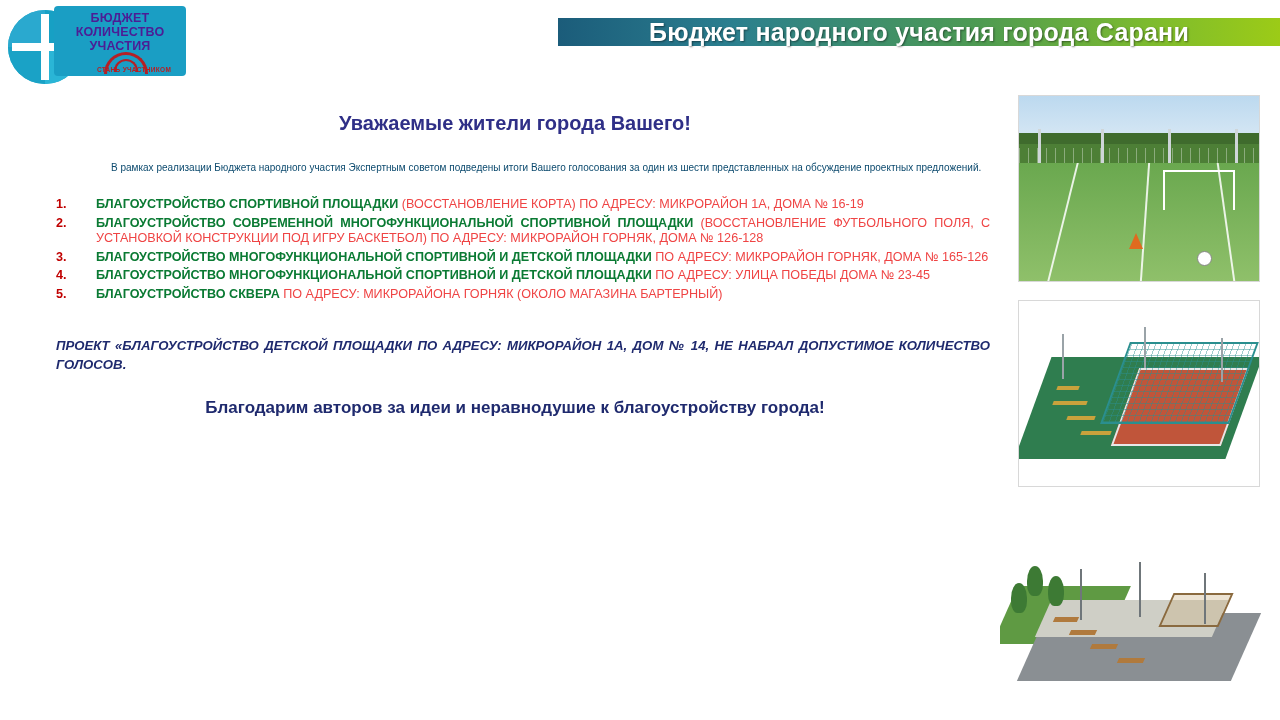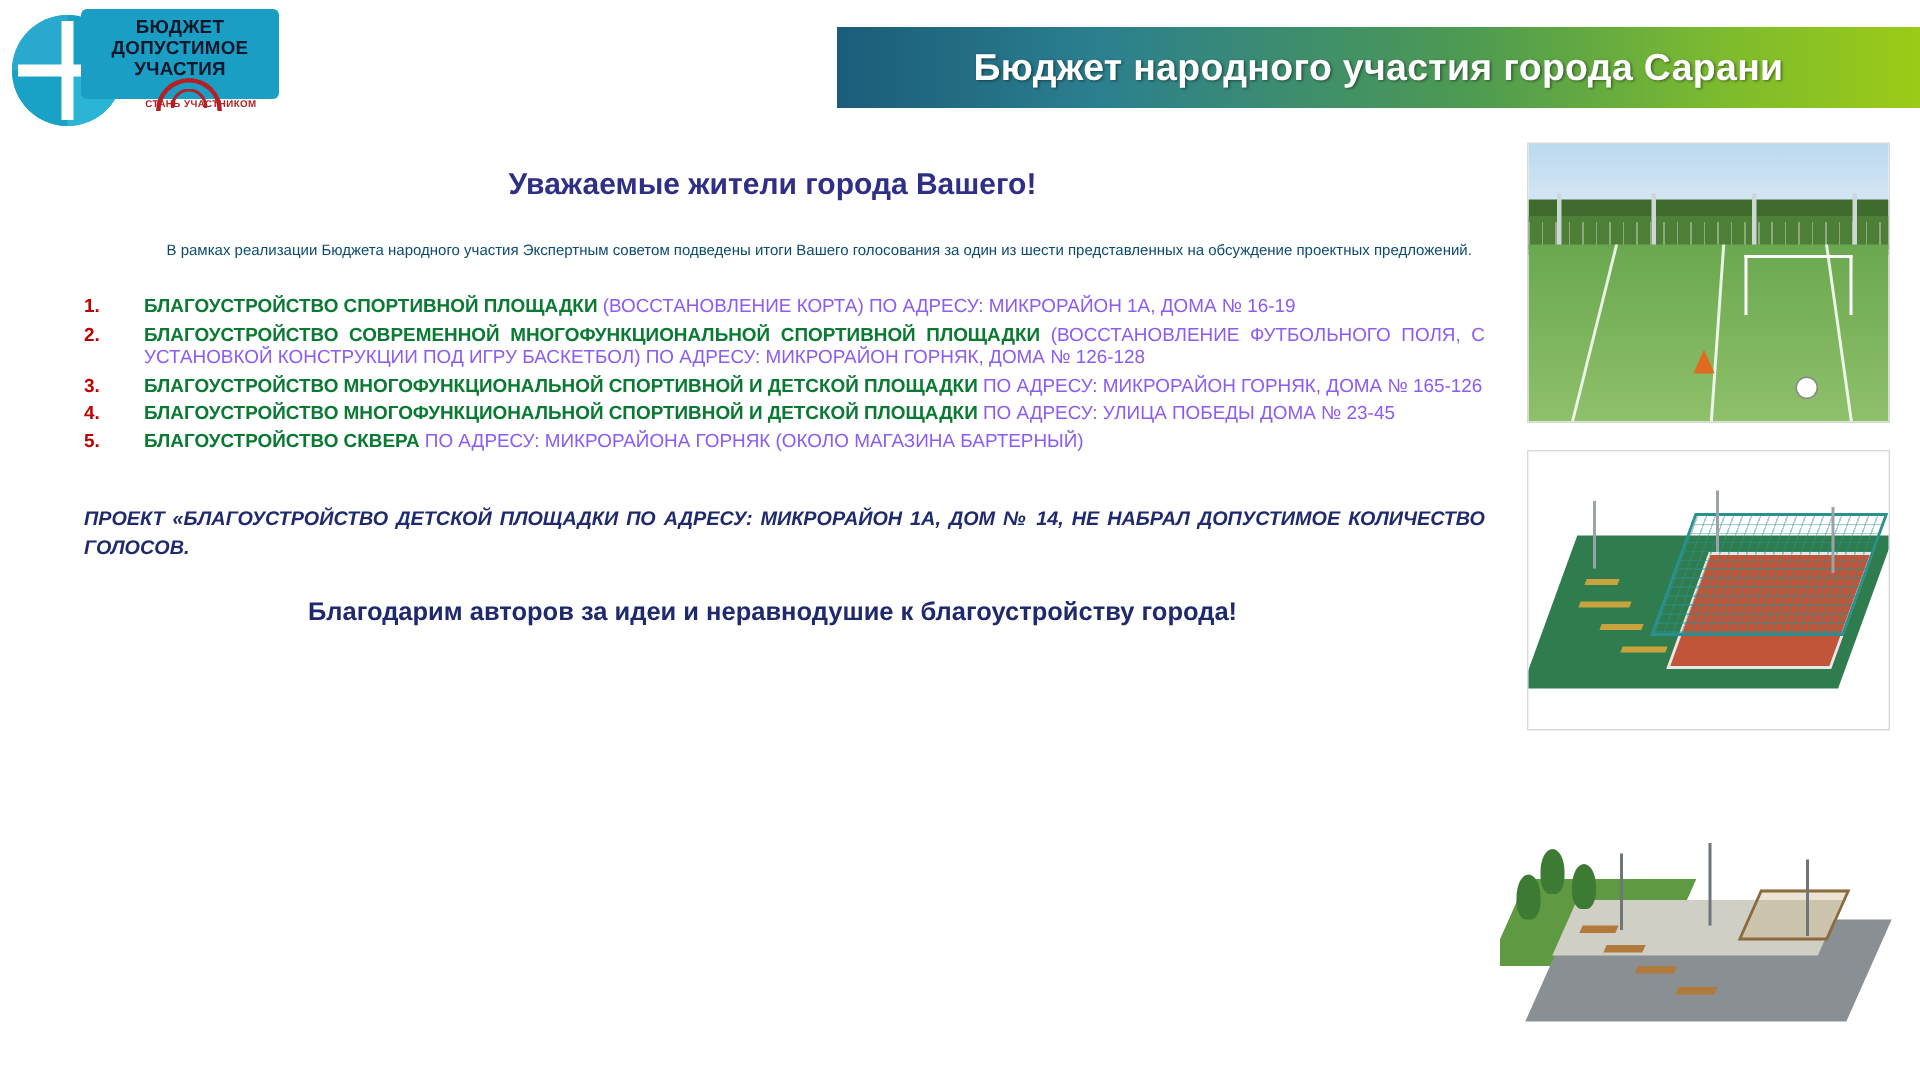--- a/index.html
+++ b/index.html
@@ -62,24 +62,24 @@
     top: 50%; left: 4px;
     margin-top: -4px;
     height: 8px; width: 66px;
     background: #ffffff;
   }
   .logo-text {
     position: absolute;
     left: 46px;
     top: 2px;
     width: 132px;
-    height: 60px;
+    height: 70px;
     background: #1a9ec4;
     border-radius: 4px;
-    color: #0f172a;
+    color: #4c1d95;
     font-weight: bold;
     font-size: 12.5px;
     line-height: 14px;
     text-align: center;
     padding-top: 5px;
     box-sizing: border-box;
     letter-spacing: 0.2px;
   }
   .logo-sub {
     position: absolute;
@@ -114,21 +114,21 @@
     border-radius: 12px 12px 0 0;
     box-sizing: border-box;
   }
 
   
   .header-banner {
     position: absolute;
     left: 558px;
     top: 18px;
     width: 722px;
-    height: 54px;
+    height: 28px;
     background: linear-gradient(90deg,#1b5c7a 0%, #2b7f8f 24%, #4d9a52 58%, #7dbb2e 82%, #9ccb17 100%);
     display: flex;
     align-items: center;
     justify-content: center;
   }
   .header-banner-title {
     color: #ffffff;
     font-weight: bold;
     font-size: 25px;
     letter-spacing: 0.2px;
@@ -176,21 +176,21 @@
     font-weight: bold;
   }
   .project-item .num {
     position: absolute;
     left: 16px;
     top: 0;
     color: #c00000;
     font-weight: bold;
   }
   .project-item .tail {
-    color: #8b5cf6;
+    color: #ef4444;
     font-weight: normal;
   }
 
   
   .note {
     margin-top: 34px;
     padding-left: 16px;
     color: #1f2a6e;
     font-size: 13.2px;
     font-style: italic;
@@ -254,21 +254,21 @@
   <div class="logo-circle">
     <div class="q1"></div>
       <div class="q2"></div>
       <div class="q3"></div>
       <div class="q4"></div>
     <div class="vbar"></div>
       <div class="hbar"></div>
   </div>
   <div class="logo-text">
     <div>БЮДЖЕТ</div>
-    <div>ДОПУСТИМОЕ</div>
+    <div>КОЛИЧЕСТВО</div>
     <div>УЧАСТИЯ</div>
   </div>
   <div class="logo-arc"></div>
   <div class="logo-arc-inner"></div>
   <div class="logo-sub">СТАНЬ УЧАСТНИКОМ</div>
 </div>
 
 <div class="header-banner">
   <div class="header-banner-title">Бюджет народного участия города Сарани</div>
 </div>

